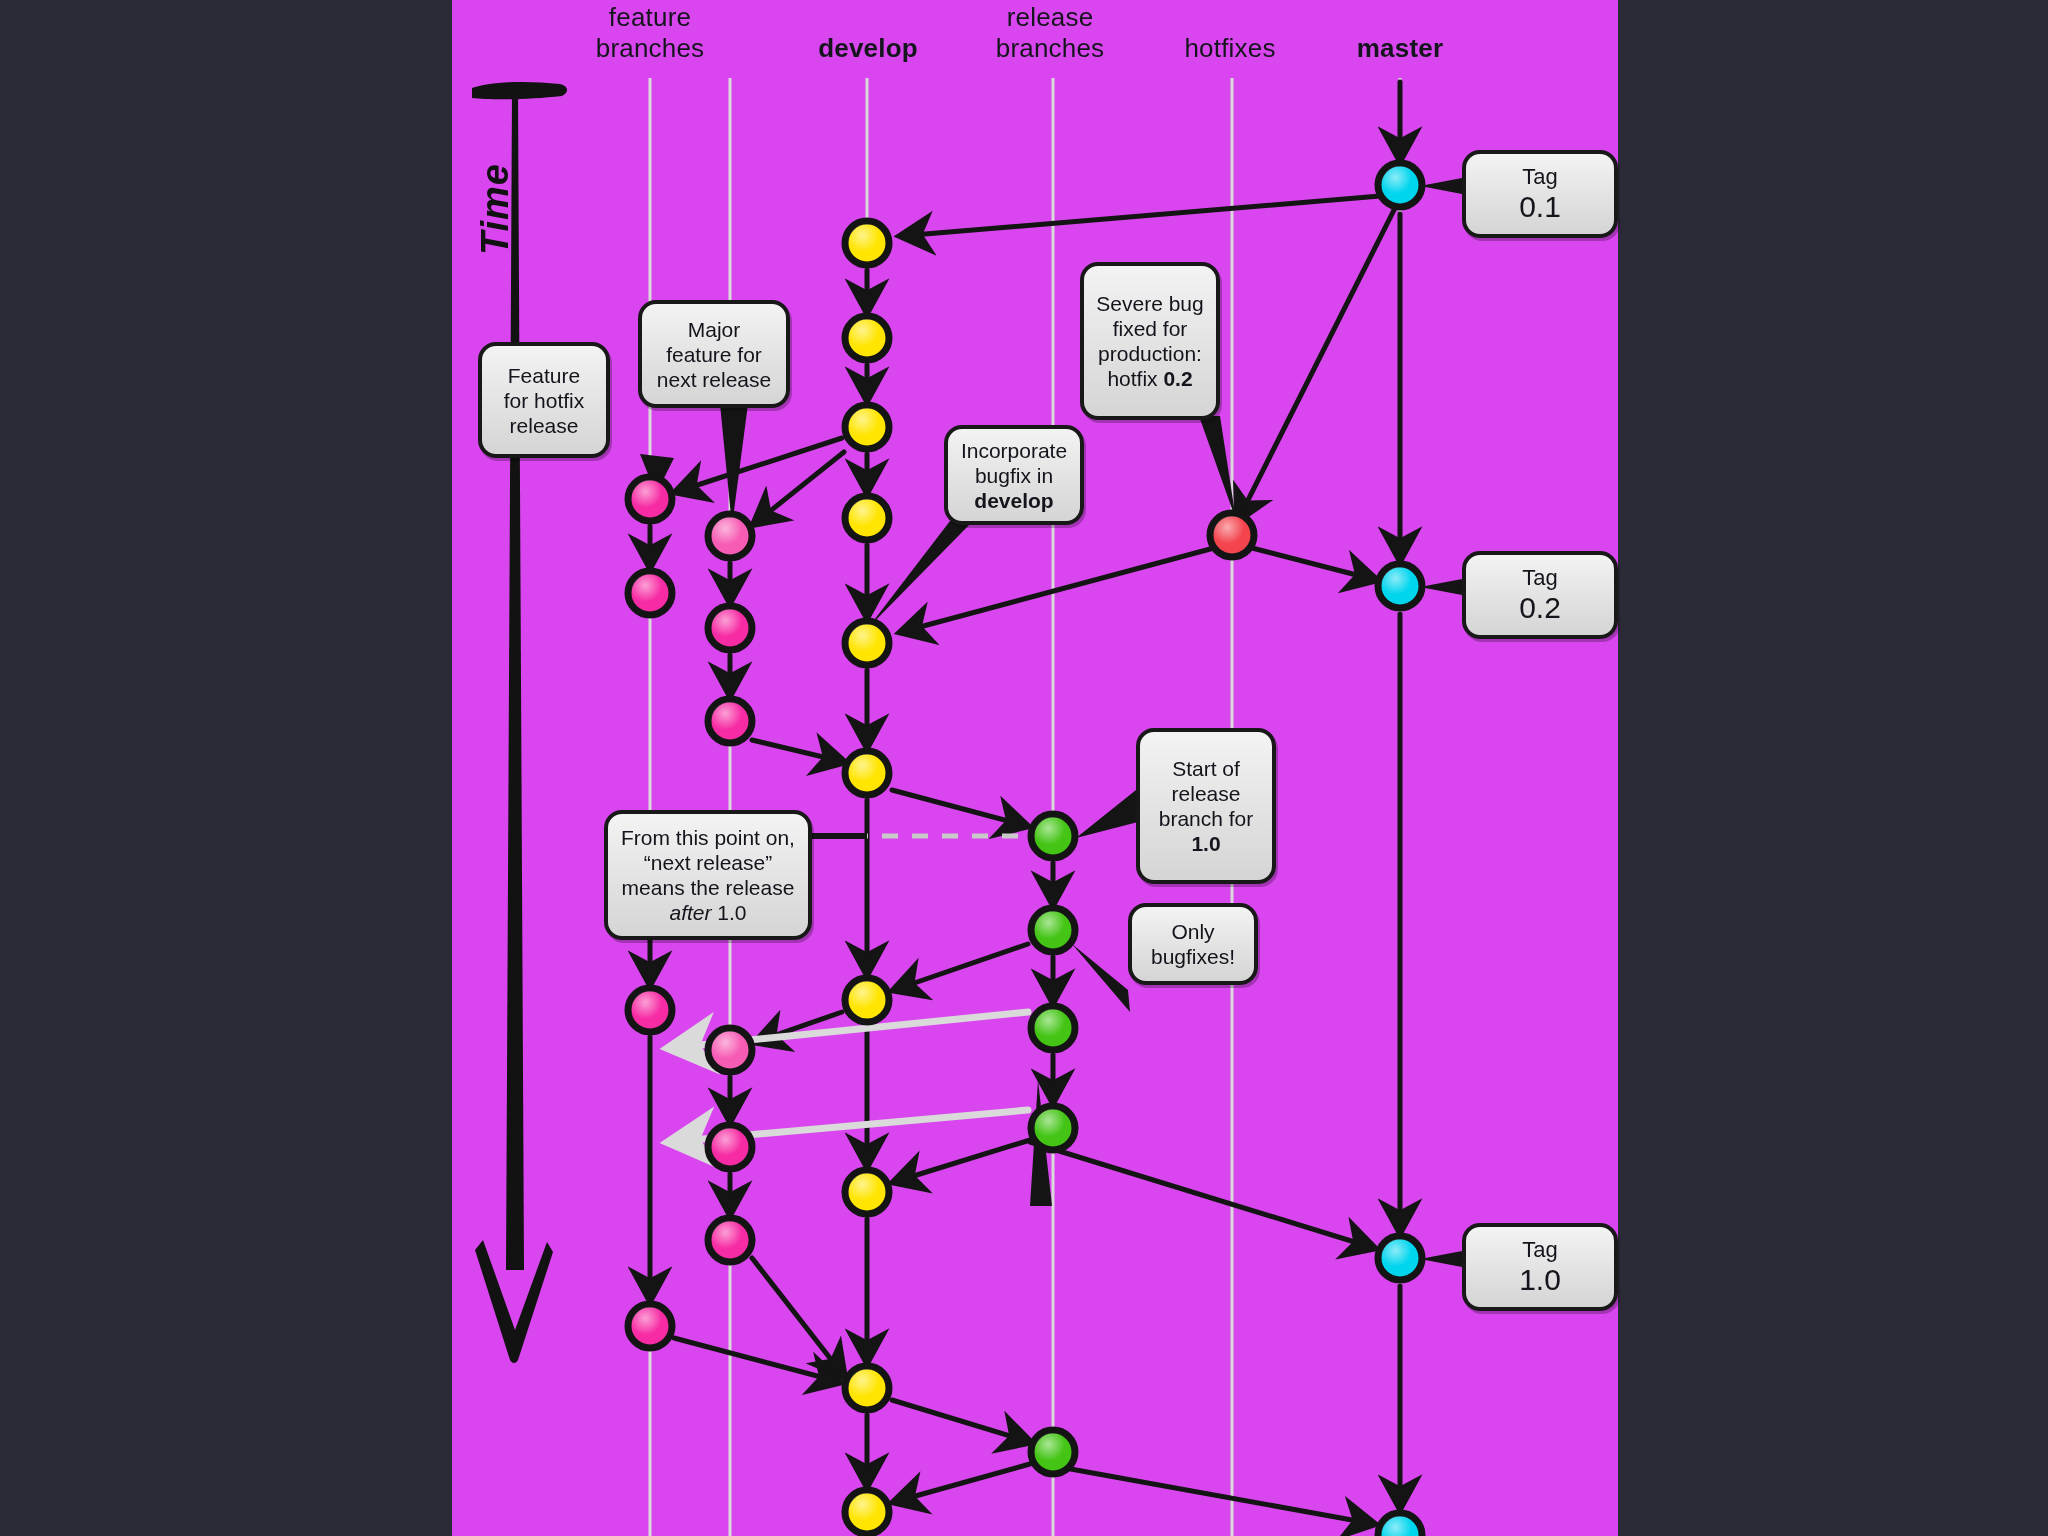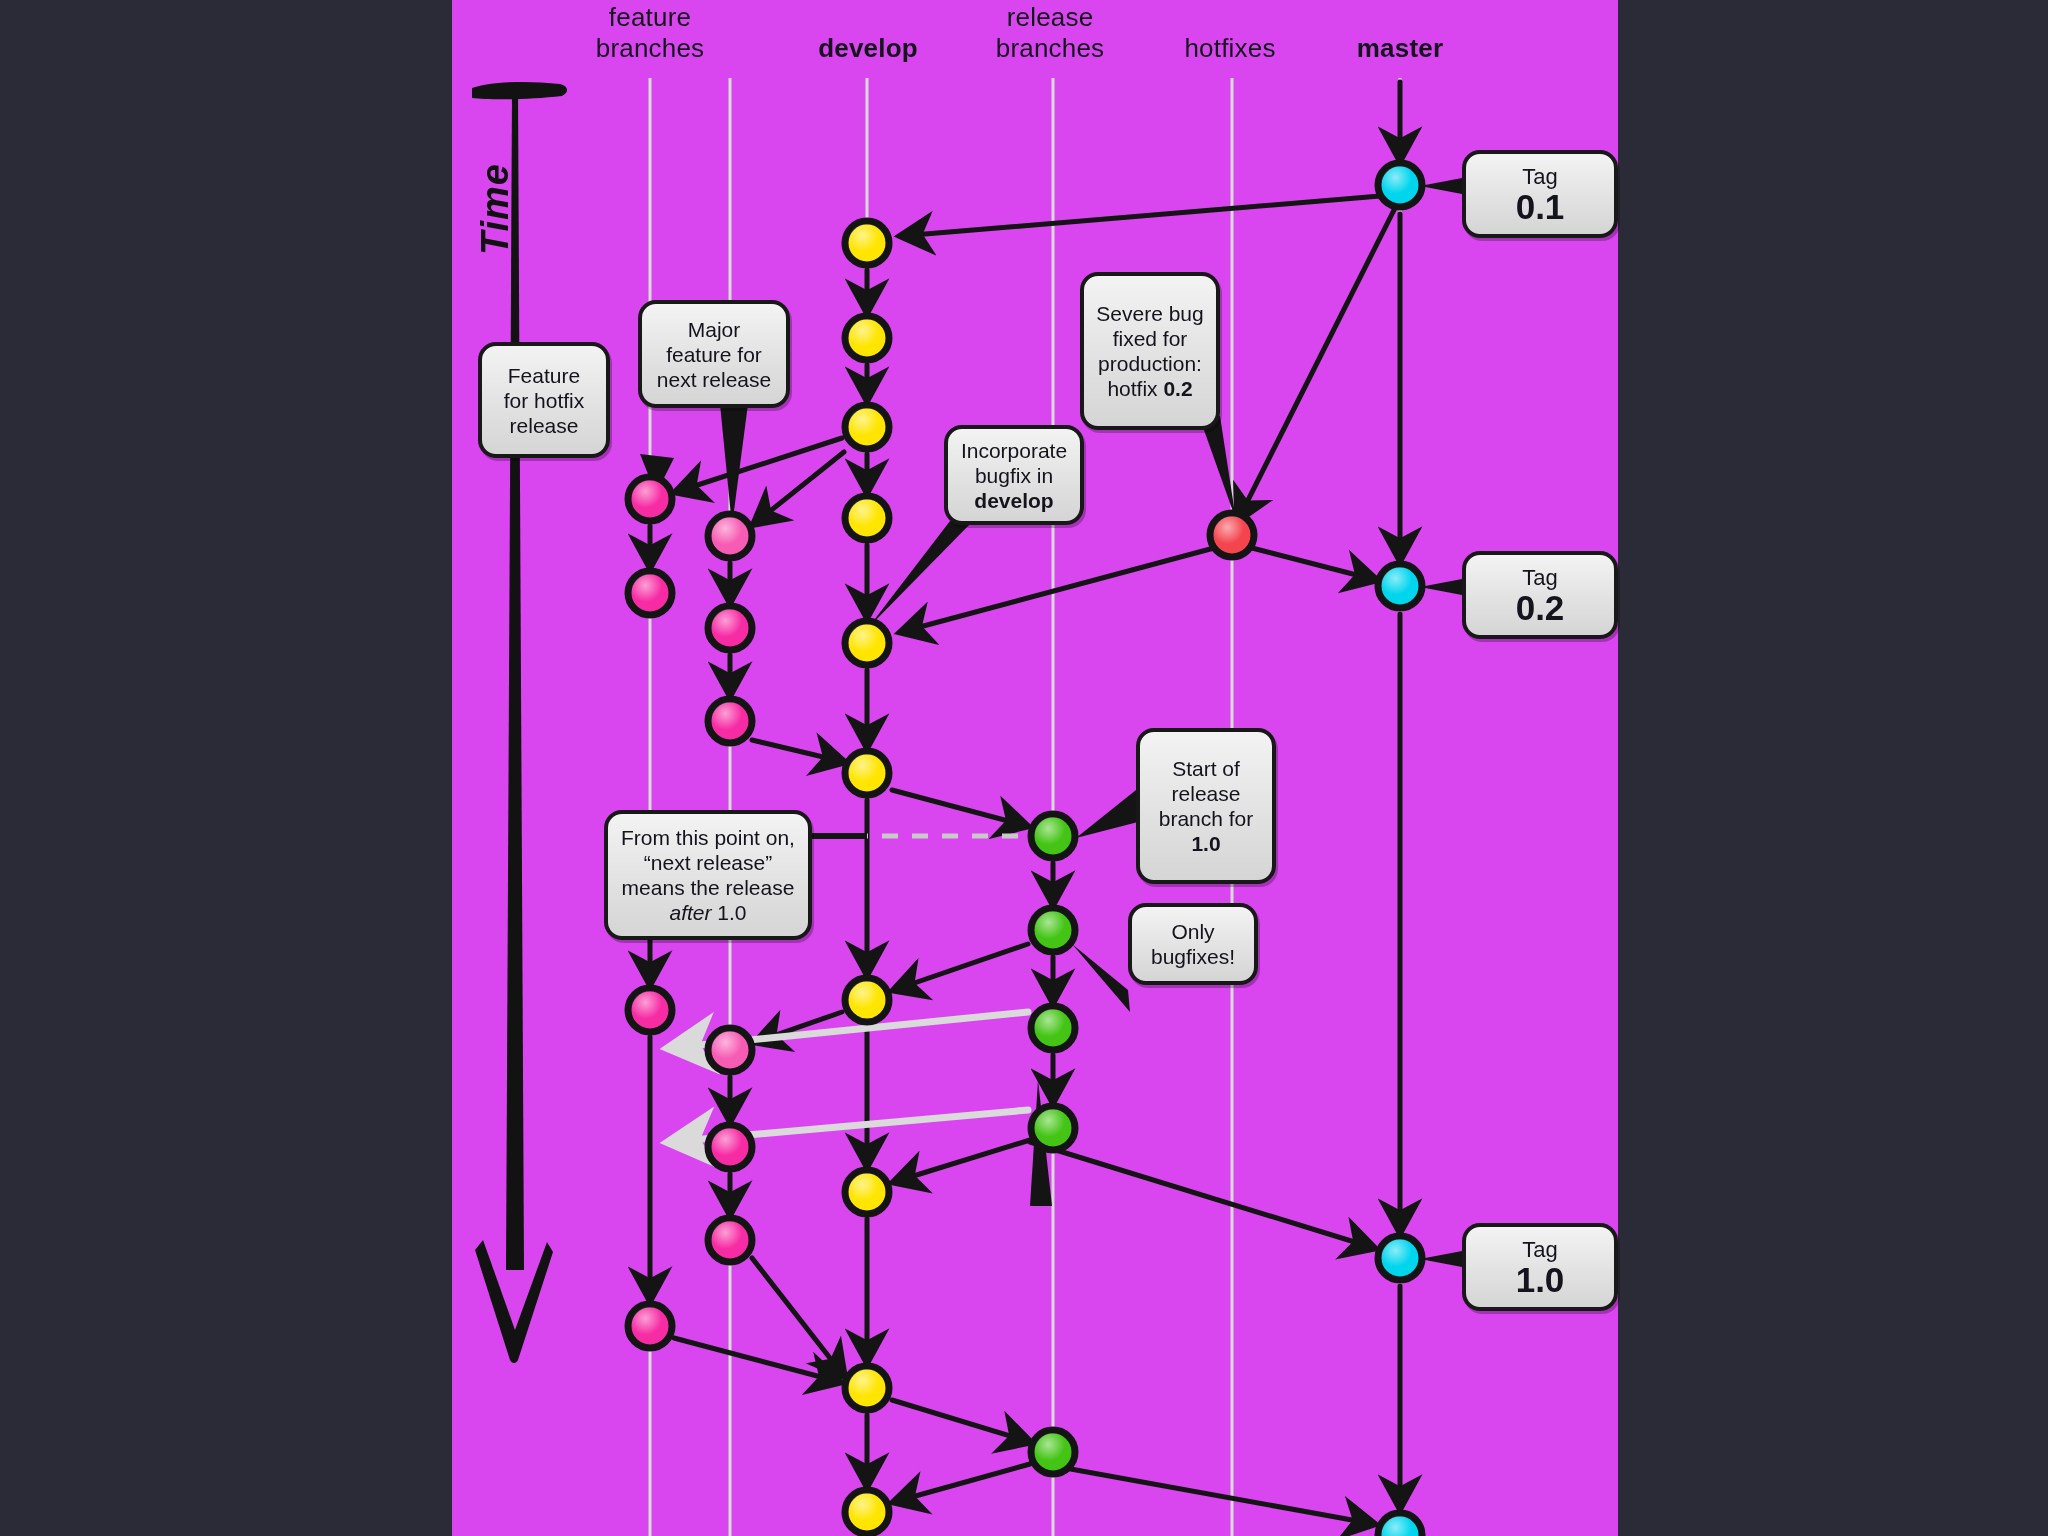--- a/index.html
+++ b/index.html
@@ -17,21 +17,21 @@
   .callout{position:absolute;box-sizing:border-box;
            background:linear-gradient(180deg,#f3f3f3 0%,#e2e2e2 55%,#d5d5d5 100%);
            border:4px solid #181818;border-radius:18px;
            color:#14141c;font-size:21px;line-height:25px;text-align:center;
            display:flex;align-items:center;justify-content:center;
            box-shadow:2px 3px 0 rgba(0,0,0,.25);padding:24px 10px;}
   .callout span{display:block;}
   .callout b{font-weight:bold;}
   .callout i{font-style:italic;}
   .tagbox{font-size:22px;line-height:26px;}
-  .tagbox .big{font-size:35px;font-weight:bold;line-height:34px;}
+  .tagbox .big{font-size:30px;font-weight:normal;line-height:34px;}
 
   .time-label{position:absolute;color:#111;font-weight:bold;font-style:italic;
               font-size:38px;letter-spacing:1px;
               transform:rotate(-90deg);transform-origin:left top;}
 </style>
 </head>
 <body>
 
 <div id="root">
   <div id="canvas">
@@ -309,21 +309,21 @@
           <span>release</span>
         </span>
     </div>
     <div class="callout" style="left:186px;top:300px;width:152px;height:108px;">
       <span>
           <span>Major</span>
           <span>feature for</span>
           <span>next release</span>
         </span>
     </div>
-    <div class="callout" style="left:628px;top:272px;width:140px;height:158px;">
+    <div class="callout" style="left:628px;top:262px;width:140px;height:158px;">
       <span>
           <span>Severe bug</span>
           <span>fixed for</span>
           <span>production:</span>
           <span>hotfix <b>0.2</b></span>
         </span>
     </div>
     <div class="callout" style="left:492px;top:425px;width:140px;height:100px;">
       <span>
           <span>Incorporate</span>

